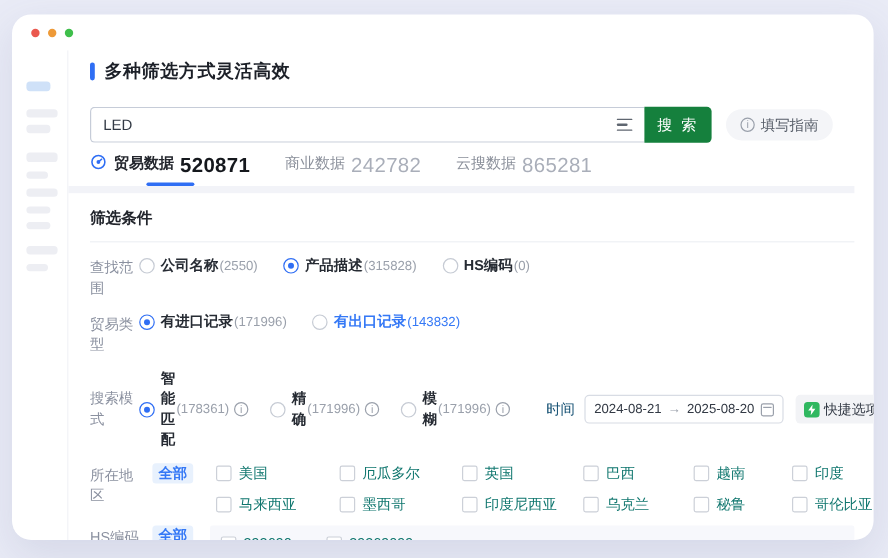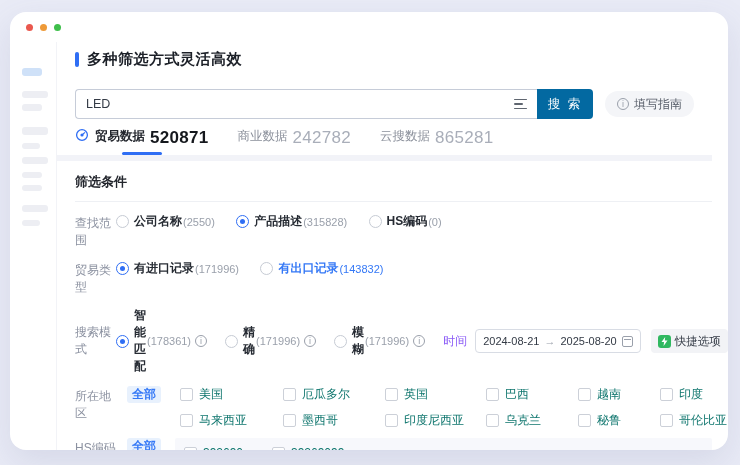--- a/index.html
+++ b/index.html
@@ -29,21 +29,21 @@
   .title-bar-accent { width: 4px; height: 15px; border-radius: 2px; background: #2f6ef4; margin-right: 8px; }
   .page-title { font-size: 15px; font-weight: bold; color: #1c2028; letter-spacing: .5px; }
   
   .search-row { margin-top: 20px; display: flex; align-items: center; }
   .input-group { display: flex; width: 518px; height: 30px; }
   .search-input-wrap { flex: 1; border: 1px solid #c6ccd8; border-right: none; border-radius: 4px 0 0 4px; display: flex; align-items: center; padding: 0 10px; }
   .search-input-wrap input { border: none; outline: none; flex: 1; font-size: 12.5px; color: #333a45; font-family: inherit; background: transparent; }
   .filter-lines { display: flex; flex-direction: column; gap: 3px; align-items: flex-start; }
   .filter-lines b { display: block; height: 1.5px; background: #5f6670; border-radius: 1px; }
   .filter-lines b:nth-child(1){ width: 13px; } .filter-lines b:nth-child(2){ width: 9px; } .filter-lines b:nth-child(3){ width: 13px; }
-  .search-btn { width: 56px; background: #0369a1; color: #fff; font-size: 12.5px; border: none; border-radius: 0 4px 4px 0; cursor: pointer; font-family: inherit; letter-spacing: 2px; }
+  .search-btn { width: 56px; background: #15803d; color: #fff; font-size: 12.5px; border: none; border-radius: 0 4px 4px 0; cursor: pointer; font-family: inherit; letter-spacing: 2px; }
   .guide-pill { margin-left: 12px; height: 26px; display: flex; align-items: center; gap: 5px; background: #f4f5f8; border-radius: 14px; padding: 0 12px; color: #565d68; font-size: 12px; }
   .info-i { width: 12px; height: 12px; border: 1px solid #9aa0ab; border-radius: 50%; display: inline-flex; align-items: center; justify-content: center; color: #9aa0ab; font-size: 9px; line-height: 1; flex: none; }
   .info-i::before { content: "i"; }
   
   .tabs-row { margin-top: 9px; display: flex; align-items: flex-end; }
   .tab { display: flex; align-items: flex-start; margin-right: 29px; position: relative; padding-bottom: 7px; cursor: pointer; }
   .tab .t-label { font-size: 12.5px; color: #8b909b; }
   .tab .t-count { font-size: 17px; color: #a9aeb9; margin-left: 5px; letter-spacing: .3px; }
   .tab.active .t-label { color: #23262d; font-weight: bold; margin-left: 6px; }
   .tab.active .t-count { color: #15181d; font-weight: bold; }
@@ -57,21 +57,21 @@
   .opt { display: inline-flex; align-items: center; margin-right: 18px; cursor: pointer; }
   .radio { width: 13px; height: 13px; border-radius: 50%; border: 1px solid #c6cbd4; background: #fff; margin-right: 5px; flex: none; position: relative; }
   .radio.sel { border-color: #2f6ef4; }
   .radio.sel::after { content: ""; position: absolute; left: 3px; top: 3px; width: 5px; height: 5px; border-radius: 50%; background: #2f6ef4; }
   .olabel { font-weight: bold; color: #262b33; }
   .ocount { color: #9aa0ab; font-size: 11px; margin-left: 1px; }
   .opt .info-i { margin-left: 4px; }
   .opt.link .olabel, .opt.link .ocount { color: #3478f6; }
   .mode-row { align-items: center; }
   .mode-row .flabel { padding-top: 0; }
-  .time-label { color: #8b5cf6; margin-left: 0; flex: none; }
+  .time-label { color: #0c4a6e; margin-left: 12px; flex: none; }
   .date-box { margin-left: 8px; height: 24px; border: 1px solid #d8dce4; border-radius: 4px; display: flex; align-items: center; padding: 0 7px; gap: 5px; font-size: 11px; color: #333a45; flex: none; }
   .date-arrow { color: #9aa0ab; }
   .cal-icon { width: 11px; height: 11px; border: 1px solid #9aa0ab; border-radius: 2px; position: relative; flex: none; }
   .cal-icon::before { content: ""; position: absolute; left: 1px; right: 1px; top: 2px; height: 1px; background: #9aa0ab; }
   .quick-btn { margin-left: 10px; height: 24px; background: #f2f3f6; border-radius: 4px; display: flex; align-items: center; gap: 4px; padding: 0 7px; font-size: 11.5px; color: #333a45; cursor: pointer; flex: none; }
   .bolt-box { width: 13px; height: 13px; border-radius: 3px; background: #30b860; display: flex; align-items: center; justify-content: center; flex: none; }
   
   .all-btn { margin-left: 11px; background: #e8f1fd; color: #3478f6; font-weight: bold; font-size: 12px; border-radius: 3px; padding: 2px 5px; flex: none; cursor: pointer; line-height: 13px; }
   .cb { display: inline-flex; align-items: center; cursor: pointer; }
   .box { width: 13px; height: 13px; border: 1px solid #ccd0d8; border-radius: 2px; background: #fff; margin-right: 6px; flex: none; }

